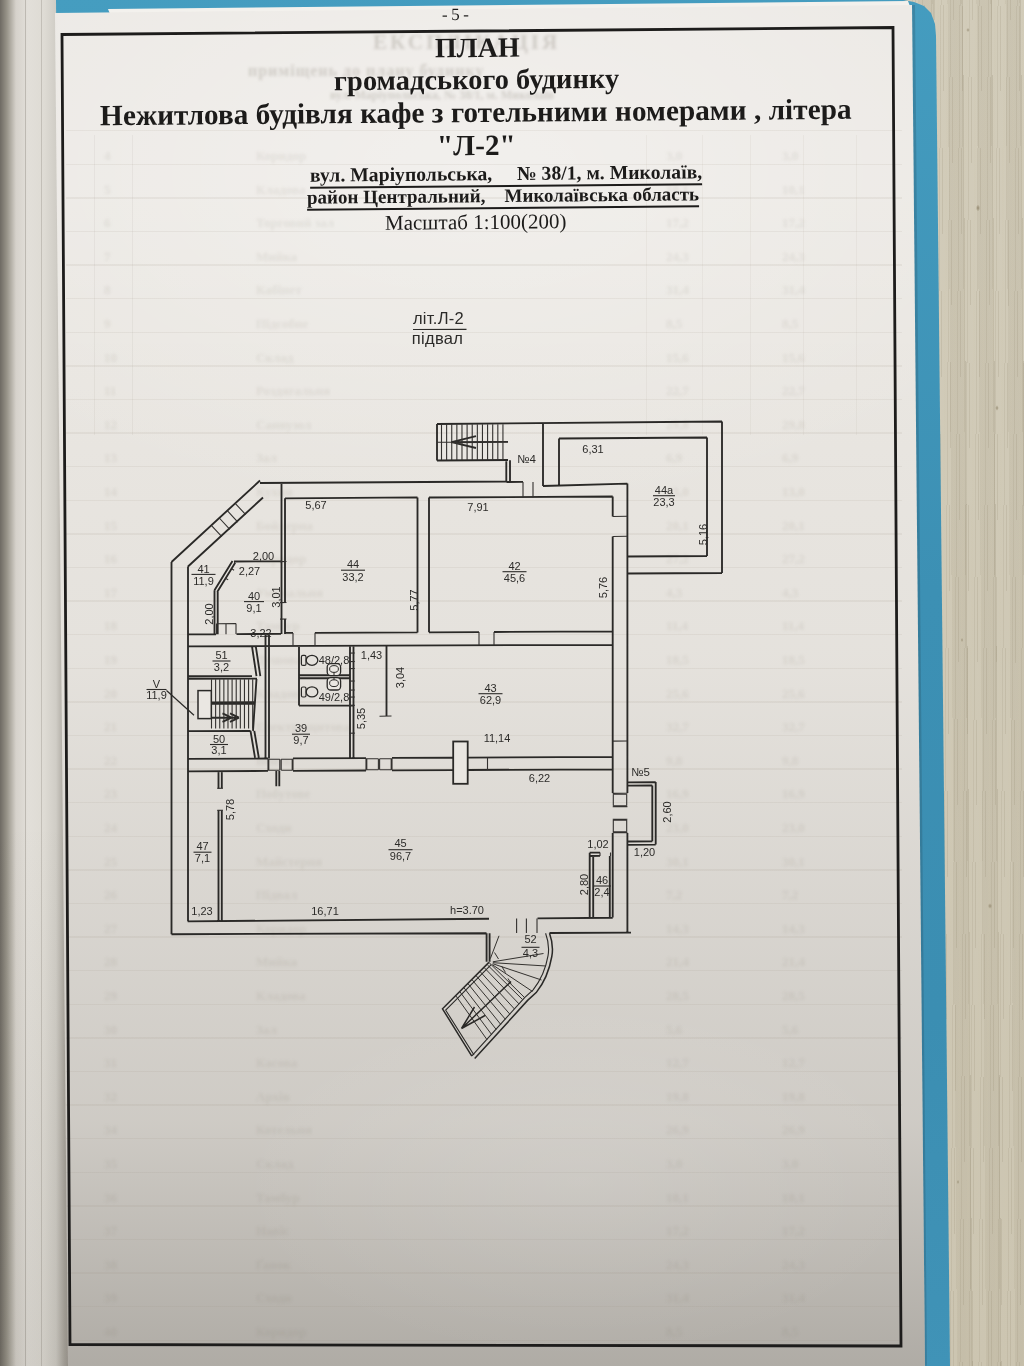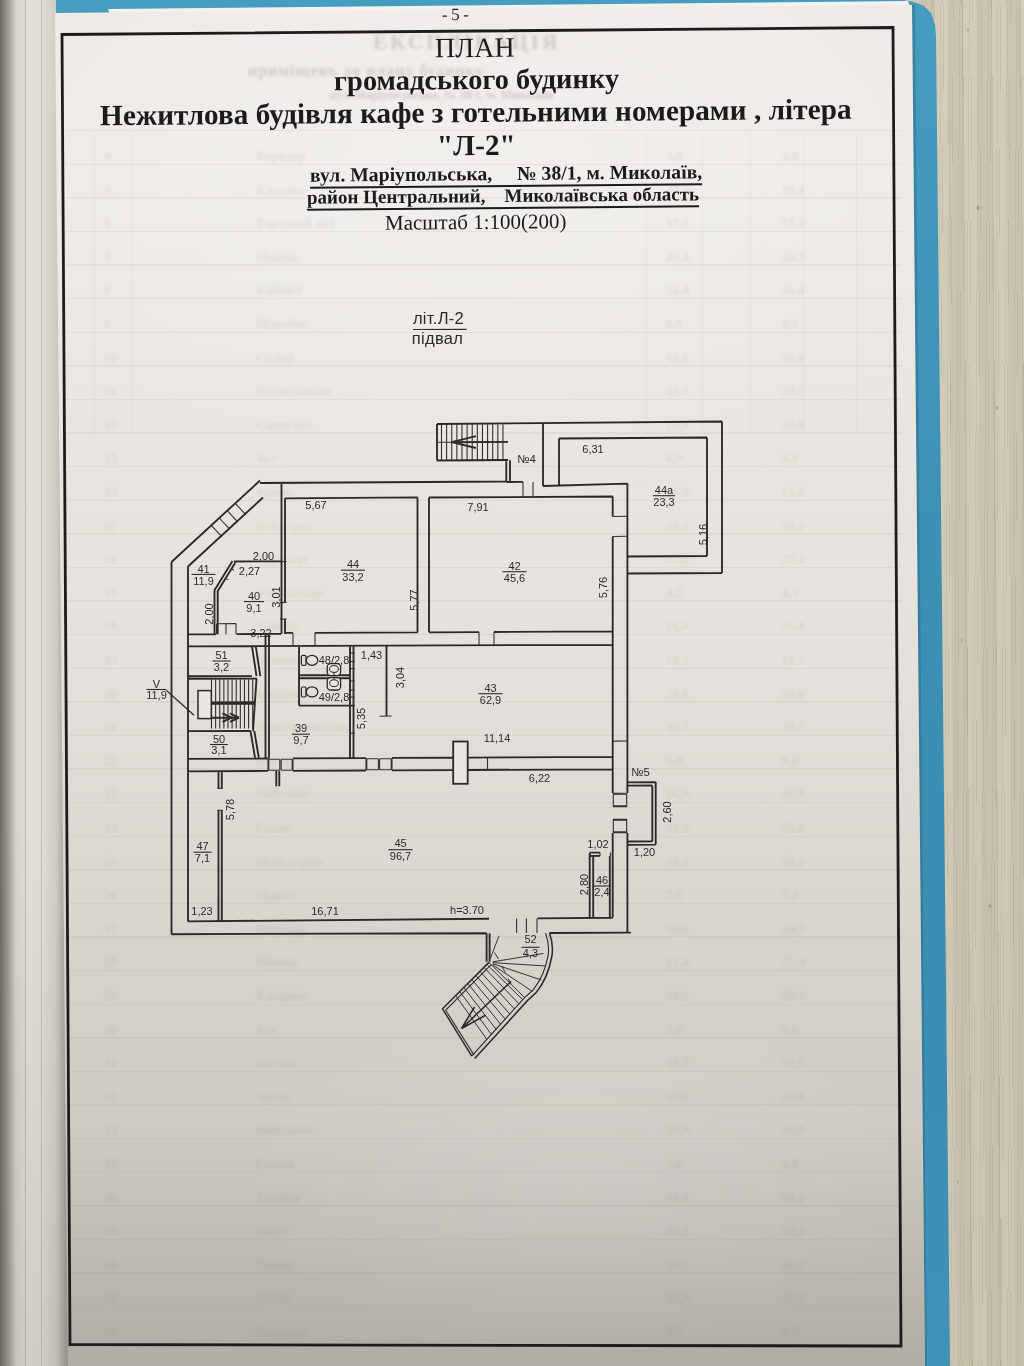--- a/index.html
+++ b/index.html
@@ -385,19 +385,19 @@
 <text x="530.5" y="953.5" font-size="11" text-anchor="middle" dy="0.34em">4,3</text>
 <line x1="521.5" y1="947.3" x2="539.5" y2="947.3" stroke="#2c2b29" stroke-width="1.1"></line>
 <text x="156.5" y="684" font-size="11" text-anchor="middle" dy="0.34em">V</text>
 <text x="156.5" y="695.5" font-size="11" text-anchor="middle" dy="0.34em">11,9</text>
 <line x1="146.5" y1="689.5" x2="166.5" y2="689.5" stroke="#2c2b29" stroke-width="1.1"></line>
   <text x="438.5" y="318" font-size="16.5" text-anchor="middle" dy="0.34em" style="letter-spacing:0.3px">літ.Л-2</text>
   <text x="437.5" y="338.5" font-size="16.5" text-anchor="middle" dy="0.34em" style="letter-spacing:0.3px">підвал</text>
   <line x1="413" y1="329.5" x2="466.5" y2="329.3" stroke="#2c2b29" stroke-width="1.2"></line>
  </svg>
  <div class="tl" style="left:442px;top:5px;font-size:17px;letter-spacing:3.5px;">-5-</div>
- <div class="tl" style="left:435px;top:32px;font-size:28px;font-weight:normal;letter-spacing:0px;">ПЛАН</div>
+ <div class="tl" style="left:435px;top:32px;font-size:28px;font-weight:bold;letter-spacing:0px;">ПЛАН</div>
  <div class="tl" style="left:334px;top:64px;font-size:28.5px;font-weight:bold;">громадського будинку</div>
  <div class="tl" style="left:100px;top:95.5px;font-size:29.3px;font-weight:bold;">Нежитлова будівля кафе з готельними номерами , літера</div>
  <div class="tl" style="left:437px;top:128.5px;font-size:29.3px;font-weight:bold;">"Л-2"</div>
  <div class="tl" style="left:310px;top:162px;font-size:19.7px;font-weight:bold;line-height:1.18;border-bottom:2px solid #1c1b1a;">вул. Маріупольська,&nbsp;&nbsp;&nbsp;&nbsp;&nbsp;№ 38/1, м. Миколаїв,</div>
  <div class="tl" style="left:307px;top:185px;font-size:19px;font-weight:bold;line-height:1.18;border-bottom:2px solid #1c1b1a;">район Центральний,&nbsp;&nbsp;&nbsp;&nbsp;Миколаївська область</div>
  <div class="tl" style="left:385px;top:210px;font-size:21px;">Масштаб 1:100(200)</div>
 </div>
 </body></html>

